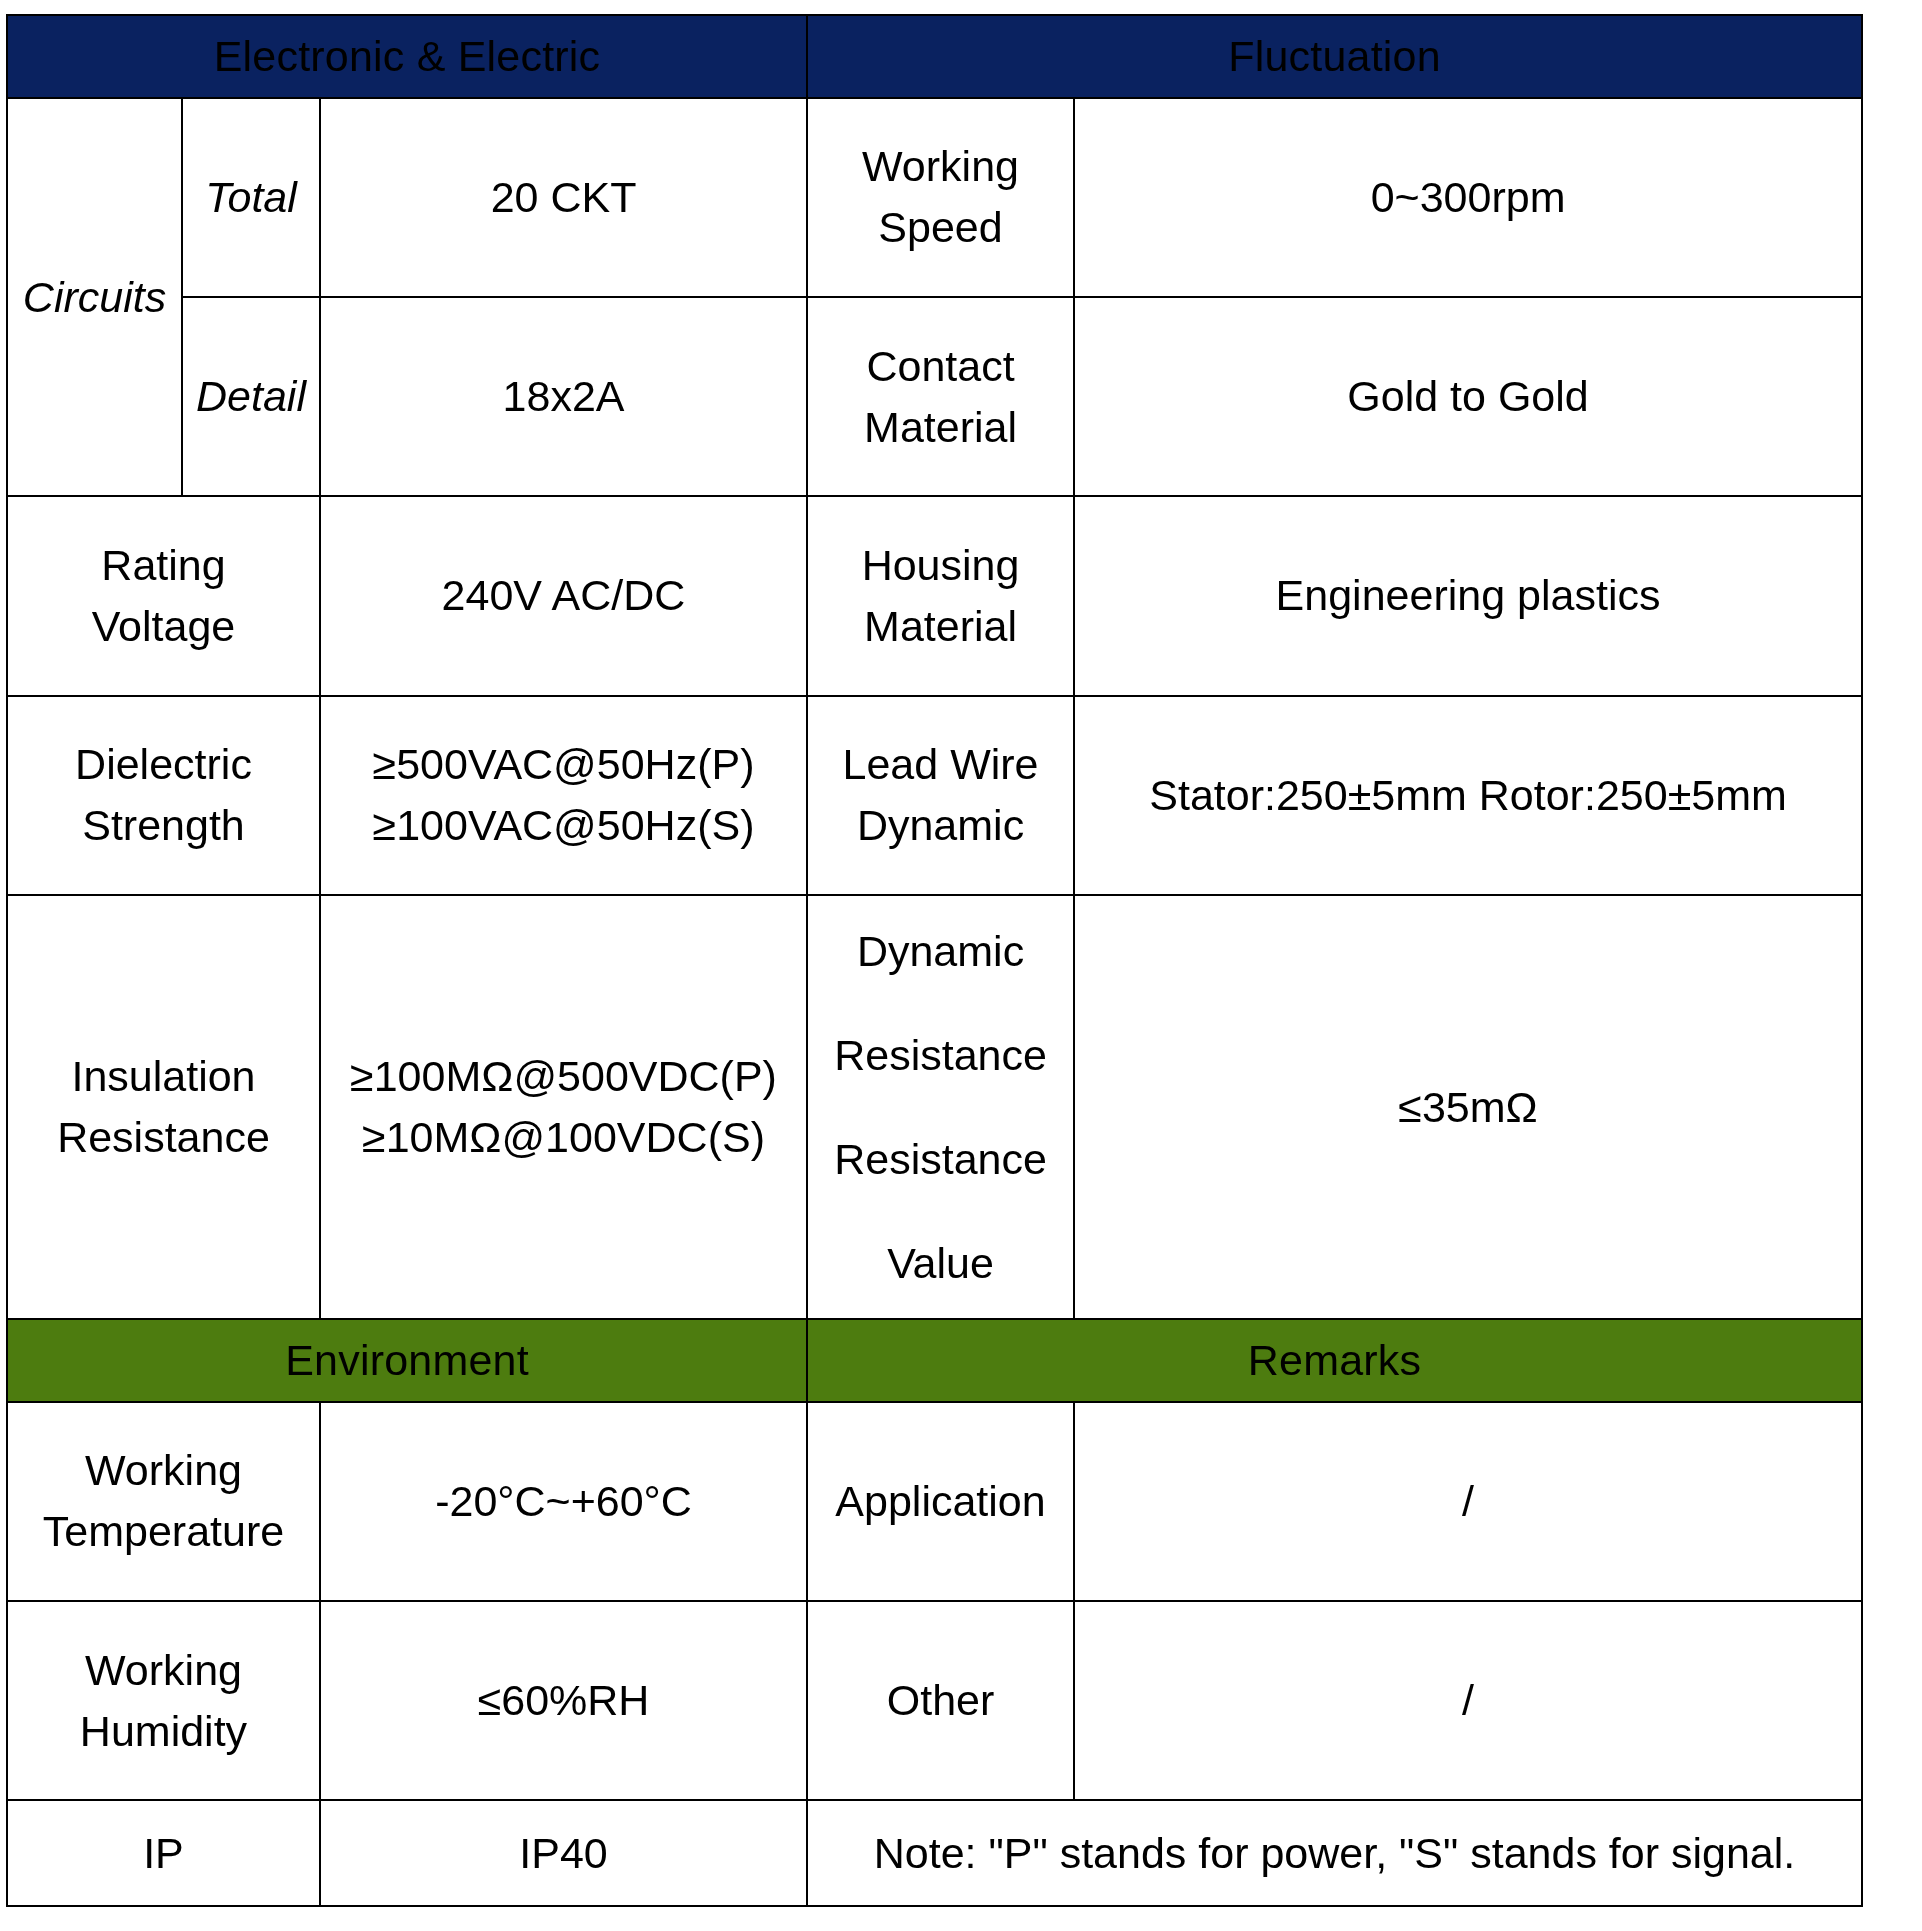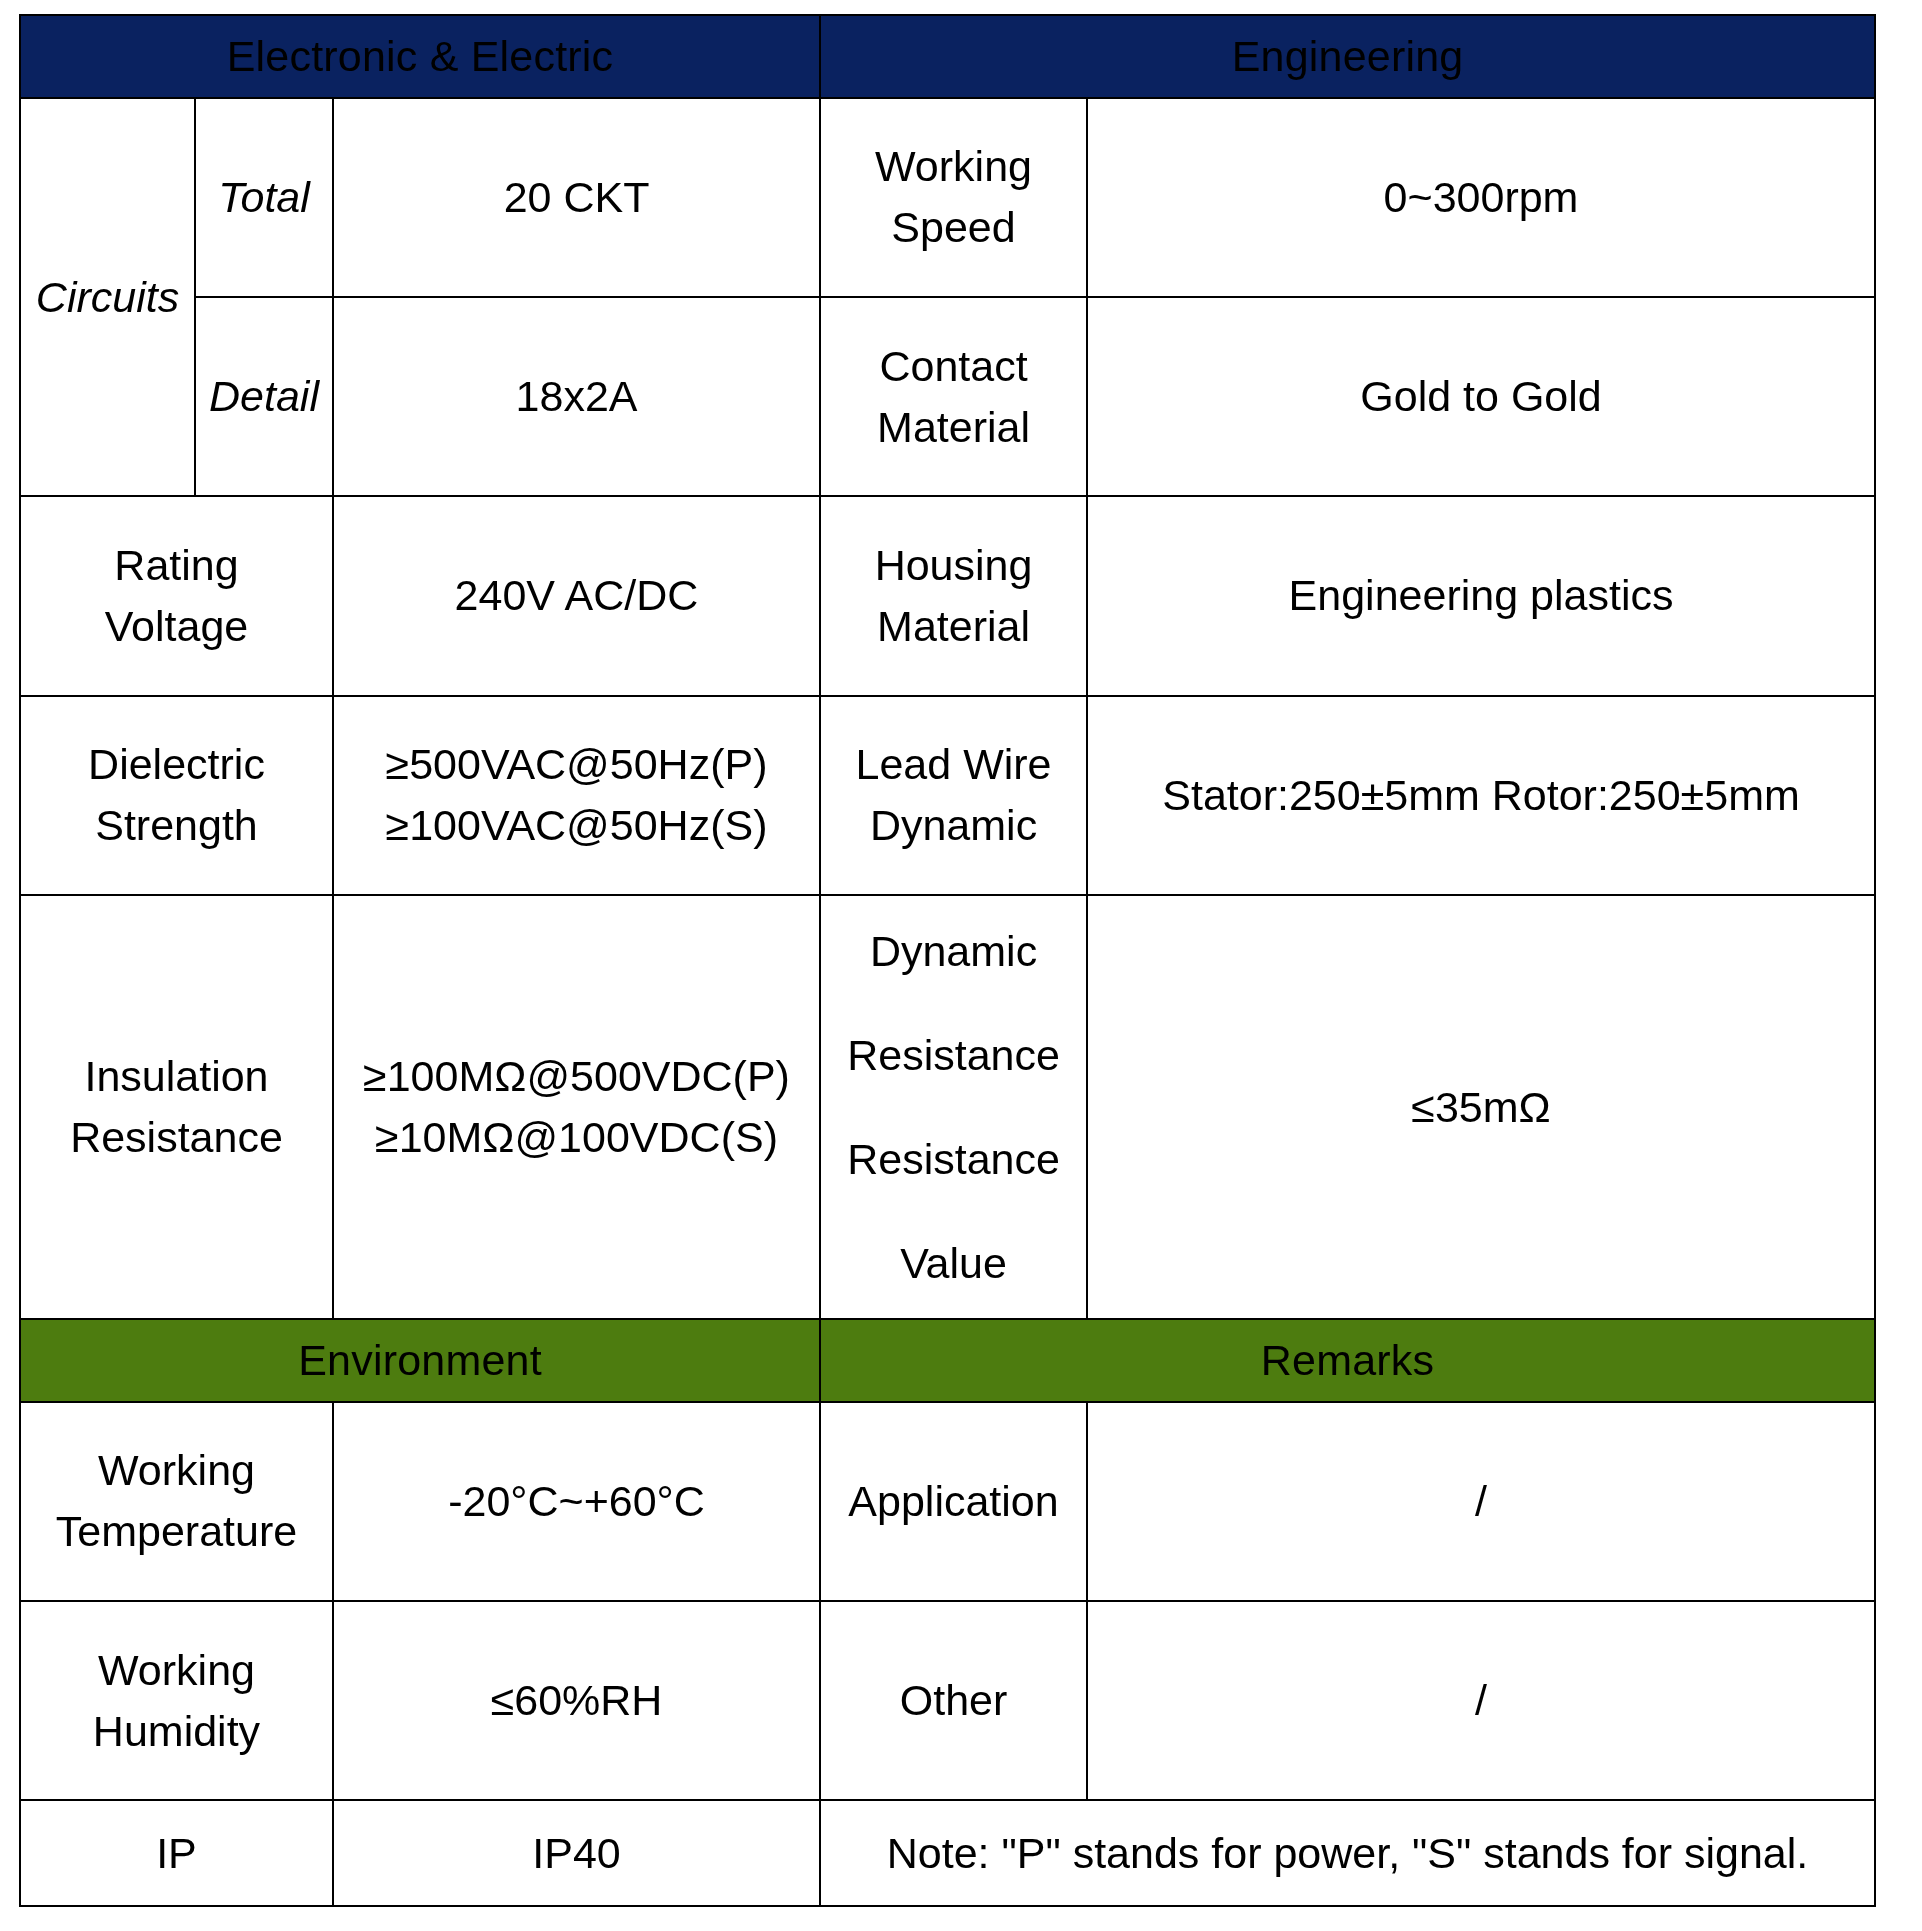--- a/index.html
+++ b/index.html
@@ -8,21 +8,21 @@
     background: #ffffff;
   }
   body {
     width: 1923px;
     height: 1931px;
     font-family: "Liberation Sans", sans-serif;
     overflow: hidden;
   }
   .sheet {
     position: absolute;
-    left: 19px;
+    left: 6px;
     top: 14.4px;
     width: 1854px;
     height: 1893px;
   }
   table.spec {
     border-collapse: collapse;
     table-layout: fixed;
     width: 1854px;
     height: 1893px;
   }
@@ -76,21 +76,21 @@
       <col style="width:175px">
       <col style="width:138px">
       <col style="width:487px">
       <col style="width:267px">
       <col style="width:788px">
     </colgroup>
     <tbody>
 
       <tr>
         <td class="banner" colspan="3">Electronic &amp; Electric</td>
-        <td class="banner" colspan="2">Engineering</td>
+        <td class="banner" colspan="2">Fluctuation</td>
       </tr>
 
       <tr>
         <td rowspan="2" class="narrow-label">Circuits</td>
         <td class="narrow-label">Total</td>
         <td>20 CKT</td>
         <td class="two-line">
           <span class="stack">Working</span>
           <span class="stack">Speed</span>
         </td>

